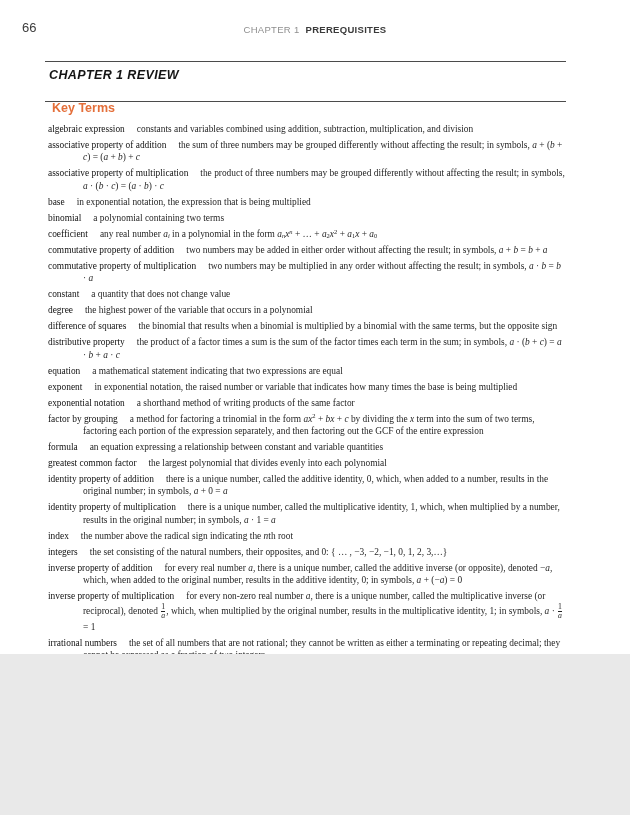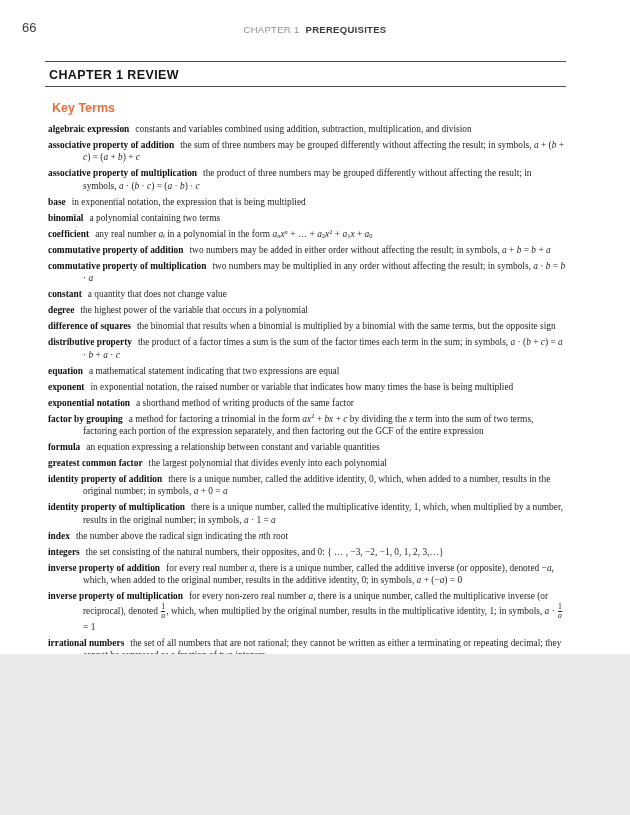--- a/index.html
+++ b/index.html
@@ -7,30 +7,30 @@
         font-family:"Liberation Serif","DejaVu Serif",serif;color:#1f1f1f;}
   
   .page-number{position:absolute;left:22px;top:20px;font-family:"Liberation Sans",sans-serif;
         font-size:13px;color:#3c3c3c;}
   .running-head{position:absolute;left:0;right:0;top:24px;text-align:center;
         font-family:"Liberation Sans",sans-serif;font-size:9.5px;letter-spacing:.3px;}
   .running-head .chap{color:#8f8f8f;margin-right:6px;}
   .running-head .book{color:#3a3a3a;font-weight:bold;}
   
   .review-bar{position:absolute;left:45px;right:64px;top:61px;
-        border-top:1.5px solid #4b4b4b;border-bottom:1.5px solid #4b4b4b;padding:6px 0 4px 4px;}
+        border-top:1.5px solid #4b4b4b;border-bottom:1.5px solid #4b4b4b;padding:6px 0 19px 4px;font-style:italic;}
   .review-title{font-family:"Liberation Sans",sans-serif;font-size:12.5px;font-weight:bold;
         letter-spacing:.4px;color:#141414;}
   
   .content{position:absolute;left:48px;top:101px;width:518px;}
   .key-terms{font-family:"Liberation Sans",sans-serif;font-size:12.5px;font-weight:bold;
         margin:0 0 8px 4px;}
   .entry{font-size:9.4px;line-height:12.4px;margin:0 0 3.6px 0;
         padding-left:35px;text-indent:-35px;}
-  .entry .term{font-weight:bold;color:#111;margin-right:6px;}
+  .entry .term{font-weight:normal;color:#111;margin-right:12px;}
   .entry i{font-style:italic;}
   sub,sup{font-size:6.5px;line-height:0;position:relative;vertical-align:baseline;}
   sub{top:1.6px;}
   sup{top:-3.2px;}
   .frac{display:inline-block;text-align:center;vertical-align:-0.5em;font-size:7.8px;
         line-height:1.1;text-indent:0;padding:0 1px;}
   .frac .num{display:block;}
   .frac .den{display:block;border-top:0.8px solid #222;}
 </style>
 </head>

